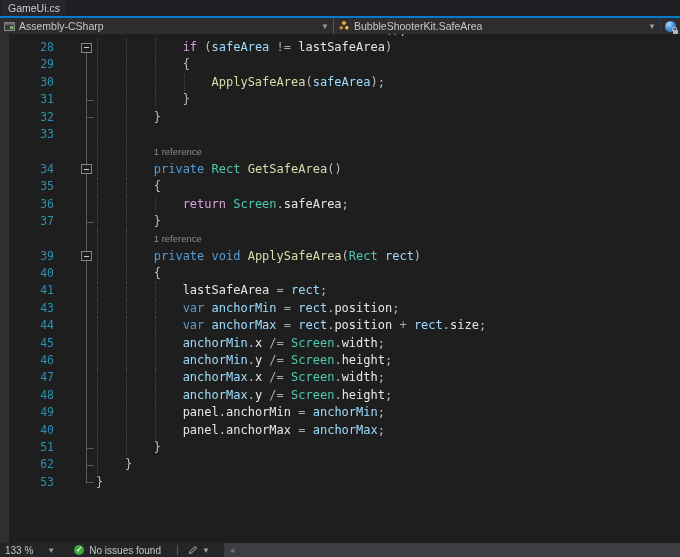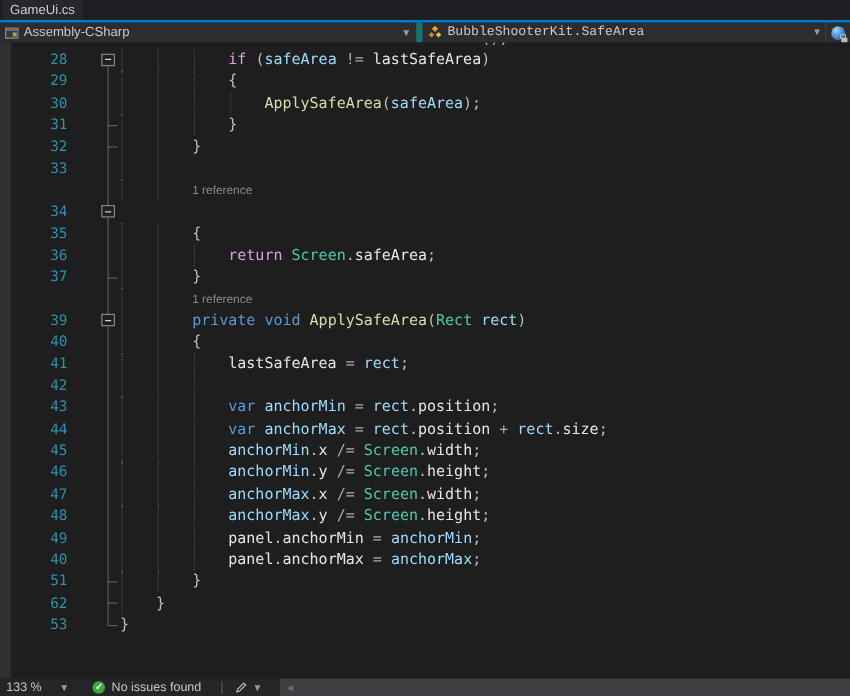--- a/index.html
+++ b/index.html
@@ -13,21 +13,21 @@
   .tab{height:16px;display:flex;align-items:center;padding:0 6px;font-size:10.5px;cursor:default;}
   .tab.active{background:#007acc;color:#ffffff;}
   .tab.inactive{background:#26262b;color:#cfcfcf;margin-left:2px;}
   .tab .ticon{display:inline-flex;align-items:center;margin-left:6px;opacity:.95;}
   .tab .x{font-size:9px;line-height:9px;color:#ffffff;margin-left:6px;}
 
   
   .navbar{height:16px;background:#2d2d30;display:flex;align-items:flex-end;font-size:10.5px;color:#c8c8c8;}
   .combo{display:flex;align-items:center;height:16px;padding:0 4px;position:relative;}
   .combo.project{width:334px;}
-  .combo.type{width:328px;border-left:5px solid #0f766e;font-family:Liberation Mono, monospace;}
+  .combo.type{width:328px;border-left:1px solid #0f766e;}
   .combo .chev{margin-left:auto;color:#9a9a9a;font-size:8px;}
   .combo .lbl{margin-left:4px;white-space:nowrap;overflow:hidden;}
   .membox{display:flex;align-items:center;height:16px;padding:0 4px;border-left:1px solid #3a3a3e;}
   .sphere{position:relative;width:11px;height:11px;border-radius:50%;
           background:radial-gradient(circle at 35% 30%, #aed6f4 0%, #4a94d8 45%, #1b5fa8 100%);}
   .sphere::after{content:"";position:absolute;right:-2px;bottom:-2px;width:5px;height:4px;
           background:#b9b9b9;border-radius:1px;}
   .sphere::before{content:"";position:absolute;right:-1px;bottom:1px;width:3px;height:3px;
           border:1px solid #b9b9b9;border-bottom:none;border-radius:2px 2px 0 0;}
 
@@ -169,20 +169,21 @@
             <i class="fline"></i>
           </div>
           <div class="code"><i class="guide" style="left: 1px;"></i><i class="guide" style="left: 29.88px;"></i><span class="cl" style="margin-left: 57.76px;">1 reference</span></div>
         </div>
         <div class="row">
           <div class="ln">34</div>
           <div class="fold">
             <i class="fline"></i>
             <i class="fbox"></i>
           </div>
+          <div class="code"><i class="guide" style="left: 1px;"></i><i class="guide" style="left: 29.88px;"></i><span class="toks" style="margin-left: 57.76px;"><span style="color: rgb(86, 156, 214);">private </span><span style="color: rgb(78, 201, 176);">Rect </span><span style="color: rgb(220, 220, 170);">GetSafeArea</span><span style="color: rgb(189, 189, 189);">()</span></span></div>
         </div>
         <div class="row">
           <div class="ln">35</div>
           <div class="fold">
             <i class="fline"></i>
           </div>
           <div class="code"><i class="guide" style="left: 1px;"></i><i class="guide" style="left: 29.88px;"></i><span class="toks" style="margin-left: 57.76px;"><span style="color: rgb(189, 189, 189);">{</span></span></div>
         </div>
         <div class="row">
           <div class="ln">36</div>
@@ -220,27 +221,20 @@
             <i class="fline"></i>
           </div>
           <div class="code"><i class="guide" style="left: 1px;"></i><i class="guide" style="left: 29.88px;"></i><span class="toks" style="margin-left: 57.76px;"><span style="color: rgb(189, 189, 189);">{</span></span></div>
         </div>
         <div class="row">
           <div class="ln">41</div>
           <div class="fold">
             <i class="fline"></i>
           </div>
           <div class="code"><i class="guide" style="left: 1px;"></i><i class="guide" style="left: 29.88px;"></i><i class="guide" style="left: 58.76px;"></i><span class="toks" style="margin-left: 86.64px;"><span style="color: rgb(230, 230, 230);">lastSafeArea</span><span style="color: rgb(171, 171, 171);"> = </span><span style="color: rgb(156, 220, 254);">rect</span><span style="color: rgb(189, 189, 189);">;</span></span></div>
-        </div>
-        <div class="row">
-          <div class="ln">42</div>
-          <div class="fold">
-            <i class="fline"></i>
-          </div>
-          <div class="code"><i class="guide" style="left: 1px;"></i><i class="guide" style="left: 29.88px;"></i><i class="guide" style="left: 58.76px;"></i><span class="toks" style="margin-left: 86.64px;"></span></div>
         </div>
         <div class="row">
           <div class="ln">43</div>
           <div class="fold">
             <i class="fline"></i>
           </div>
           <div class="code"><i class="guide" style="left: 1px;"></i><i class="guide" style="left: 29.88px;"></i><i class="guide" style="left: 58.76px;"></i><span class="toks" style="margin-left: 86.64px;"><span style="color: rgb(86, 156, 214);">var </span><span style="color: rgb(156, 220, 254);">anchorMin</span><span style="color: rgb(171, 171, 171);"> = </span><span style="color: rgb(156, 220, 254);">rect</span><span style="color: rgb(189, 189, 189);">.</span><span style="color: rgb(230, 230, 230);">position</span><span style="color: rgb(189, 189, 189);">;</span></span></div>
         </div>
         <div class="row">
           <div class="ln">44</div>

